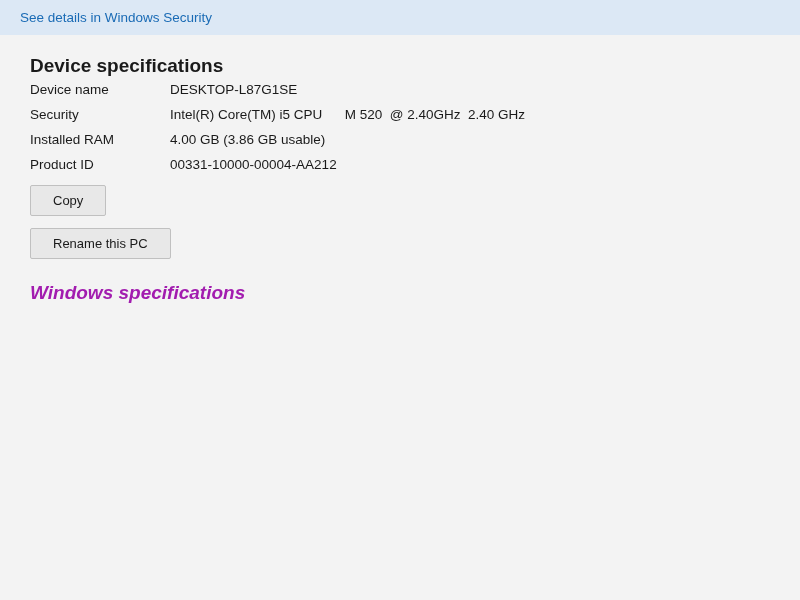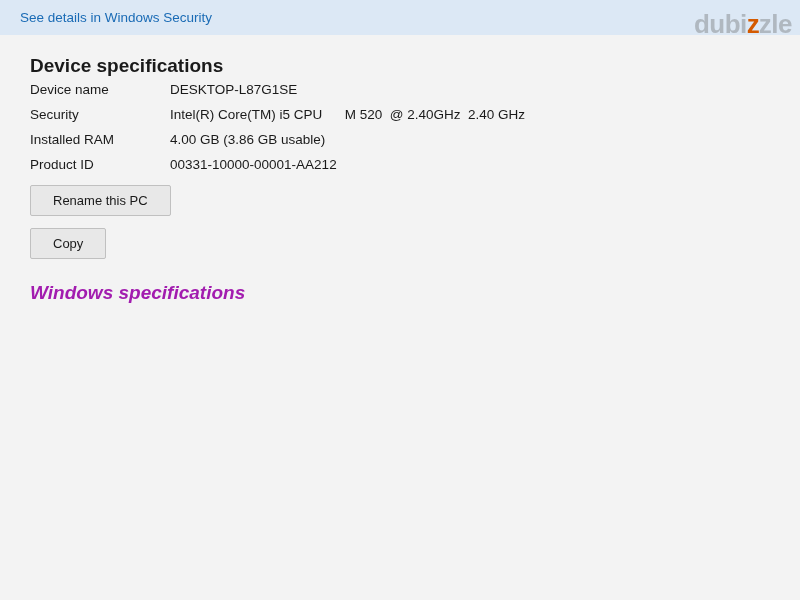--- a/index.html
+++ b/index.html
@@ -133,23 +133,20 @@
   </style>
 </head>
 <body>
 
 <div class="main-container">
 
   <div class="top-link-bar">
     <a class="top-link">See details in Windows Security</a>
   </div>
 
-  <div class="dubizzle-logo">
-    <span style="color:#b0b8c0; font-size:26px; font-weight:700; letter-spacing:-0.5px;">dubi</span><span style="color:#d45a00; font-size:26px; font-weight:700;">z</span><span style="color:#b0b8c0; font-size:26px; font-weight:700; letter-spacing:-0.5px;">zle</span>
-  </div>
 
   <div class="content-area">
 
     <h2 class="section-title">Device specifications</h2>
 
     <table class="specs-table">
       <tbody>
         <tr>
           <td class="spec-label">Device name</td>
           <td class="spec-value">DESKTOP-L87G1SE</td>
@@ -157,31 +154,31 @@
         <tr>
           <td class="spec-label">Security</td>
           <td class="spec-value processor-value">Intel(R) Core(TM) i5 CPU &nbsp;&nbsp;&nbsp;&nbsp;&nbsp;M 520 &nbsp;@ 2.40GHz&nbsp; 2.40 GHz</td>
         </tr>
         <tr>
           <td class="spec-label">Installed RAM</td>
           <td class="spec-value">4.00 GB (3.86 GB usable)</td>
         </tr>
         <tr>
           <td class="spec-label">Product ID</td>
-          <td class="spec-value">00331-10000-00001-AA212</td>
+          <td class="spec-value">00331-10000-00004-AA212</td>
         </tr>
       </tbody>
     </table>
 
     <div class="button-row">
-      <button class="rename-btn">Rename this PC</button>
+      <button class="btn">Copy</button>
     </div>
 
     <div class="button-row">
-      <button class="btn">Copy</button>
+      <button class="rename-btn">Rename this PC</button>
     </div>
 
     <div class="section-divider">
       <h2 class="windows-specs-title">Windows specifications</h2>
     </div>
 
   </div>
 </div>
 
 </body></html>

